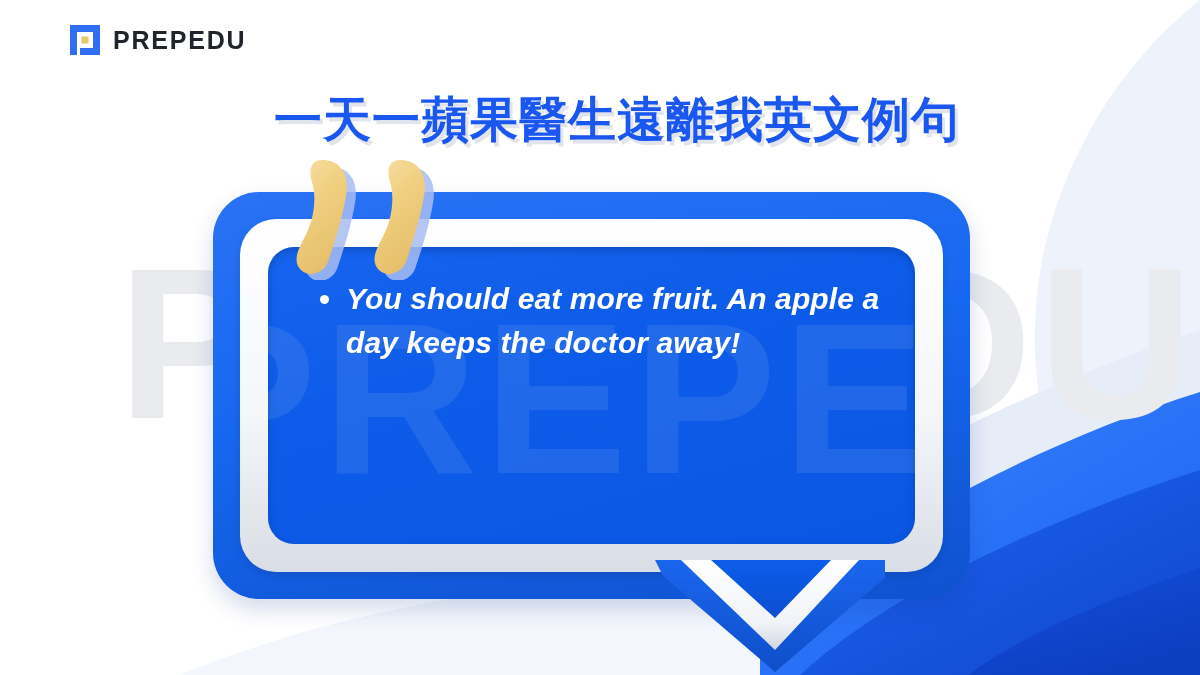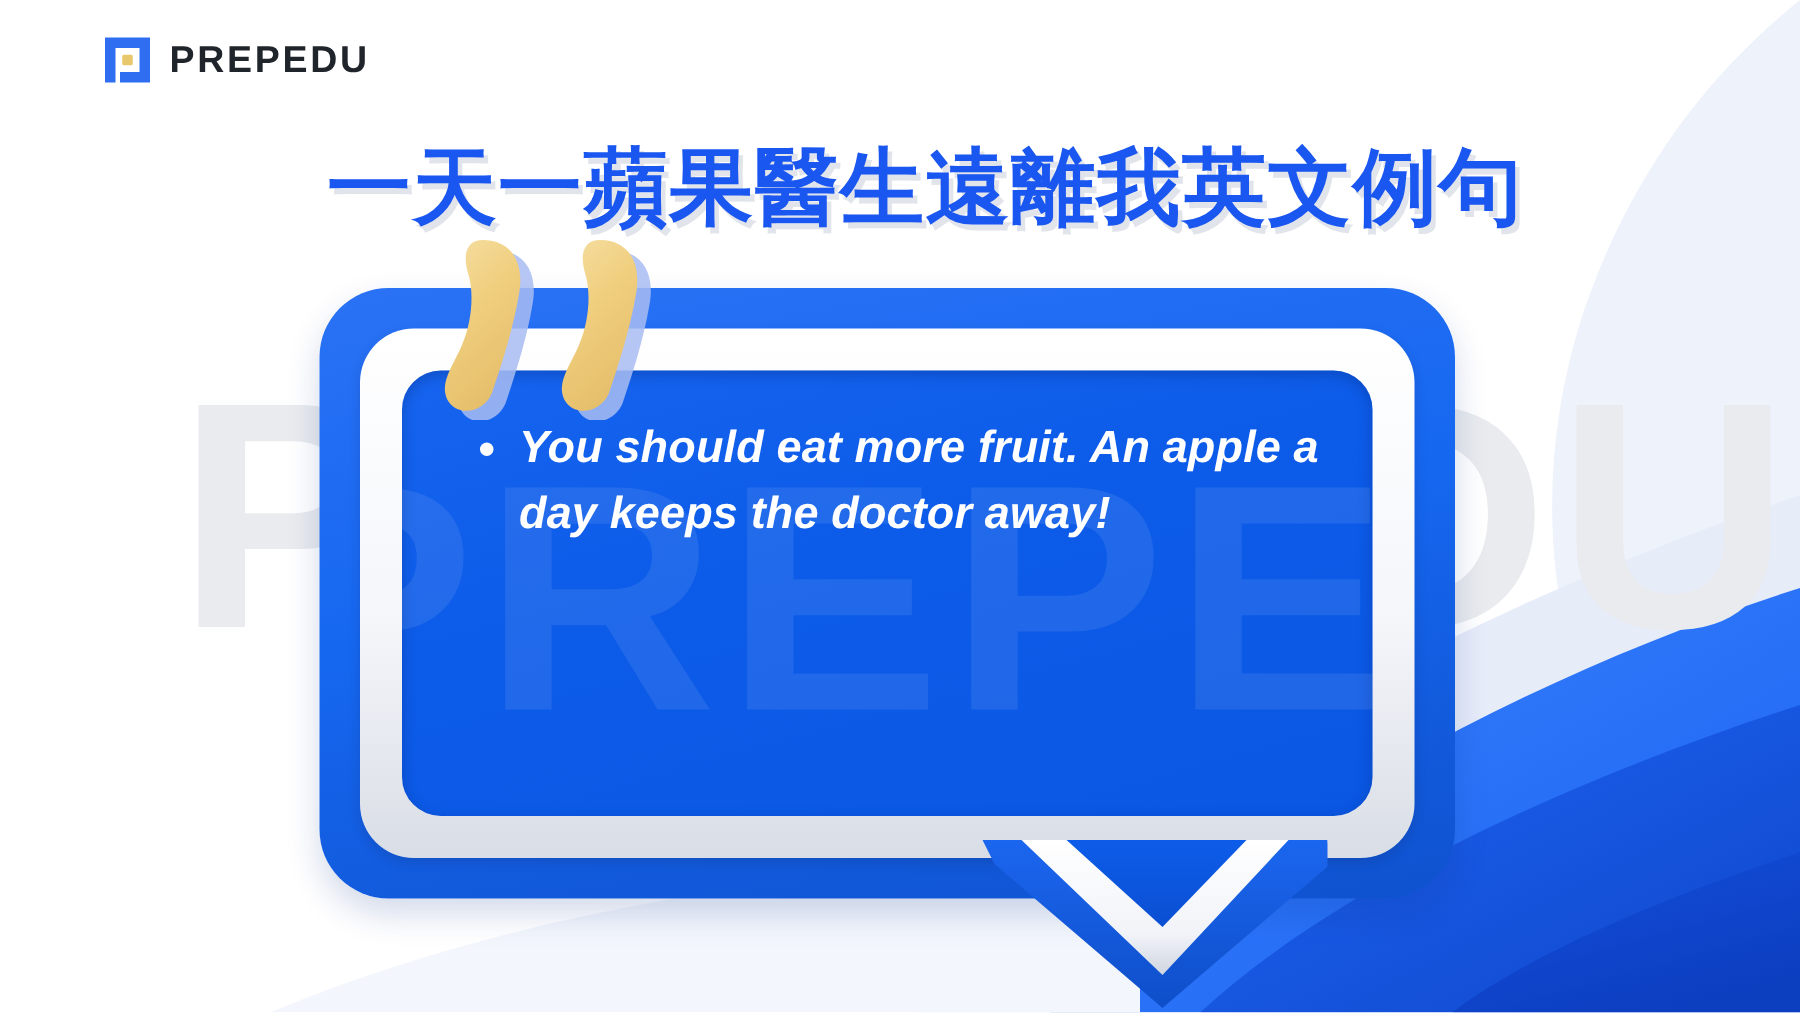--- a/index.html
+++ b/index.html
@@ -58,21 +58,21 @@
     line-height: 1;
   }
 
   
   .title {
     position: absolute;
     left: 0;
     right: 0;
     top: 88px;
     text-align: center;
-    font-size: 56px;
+    font-size: 48px;
     font-weight: 700;
     letter-spacing: 1px;
     color: #1a56f0;
     text-shadow: 3px 4px 0 rgba(200, 206, 216, 0.55);
     z-index: 6;
     white-space: nowrap;
     margin-left: 34px;
   }
 
   

